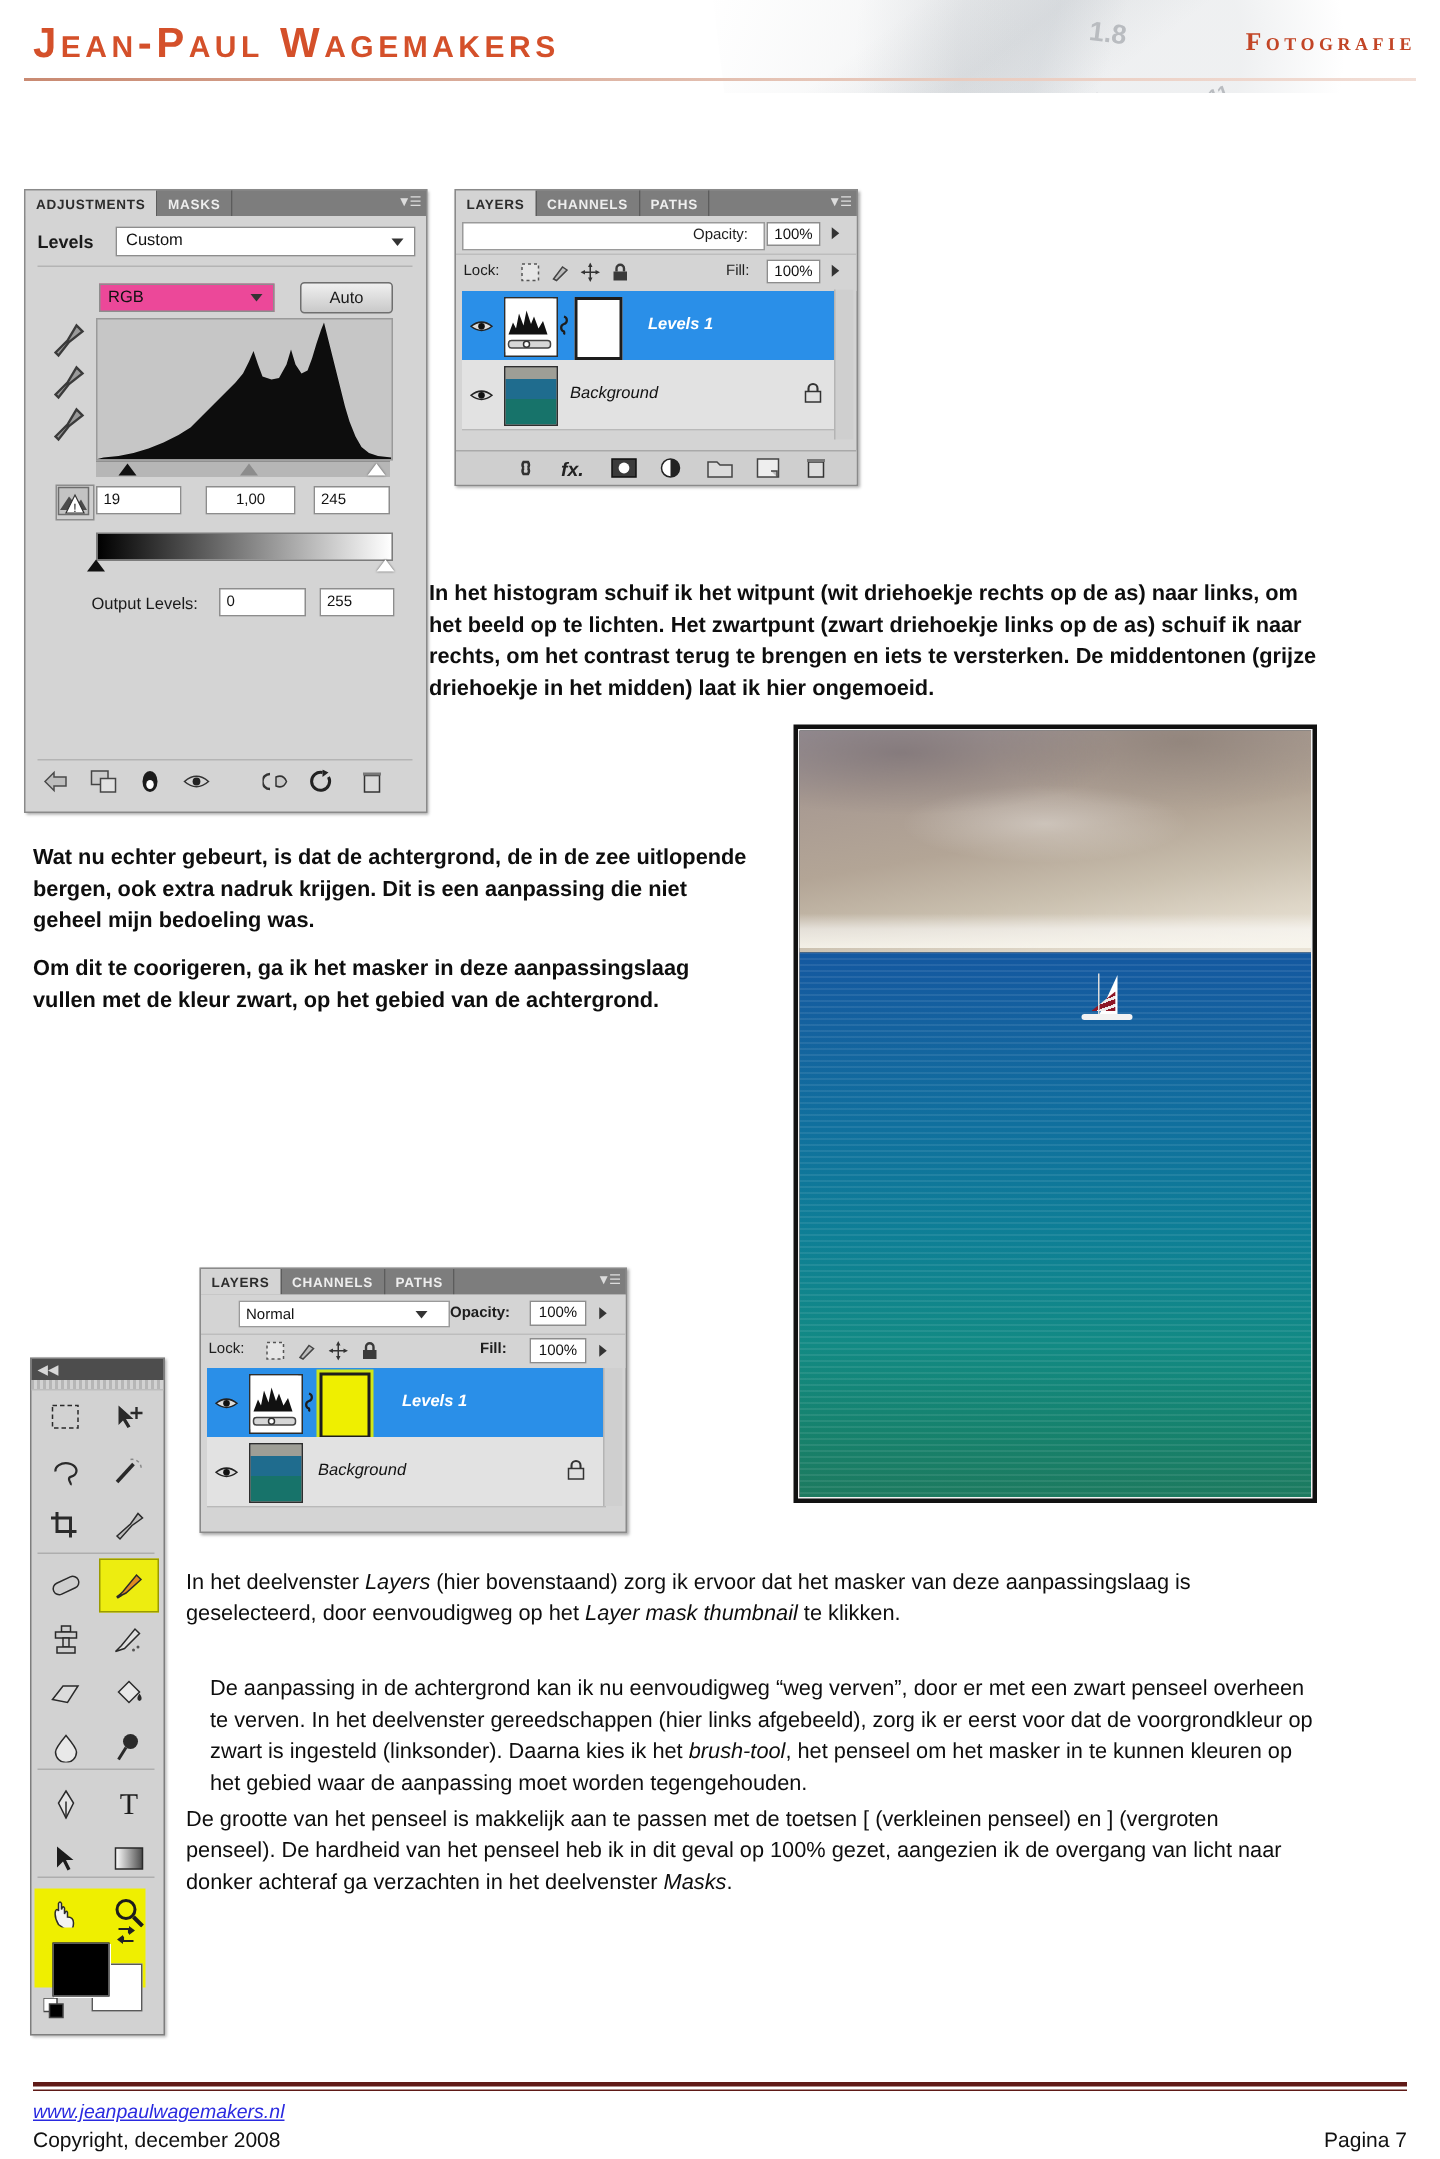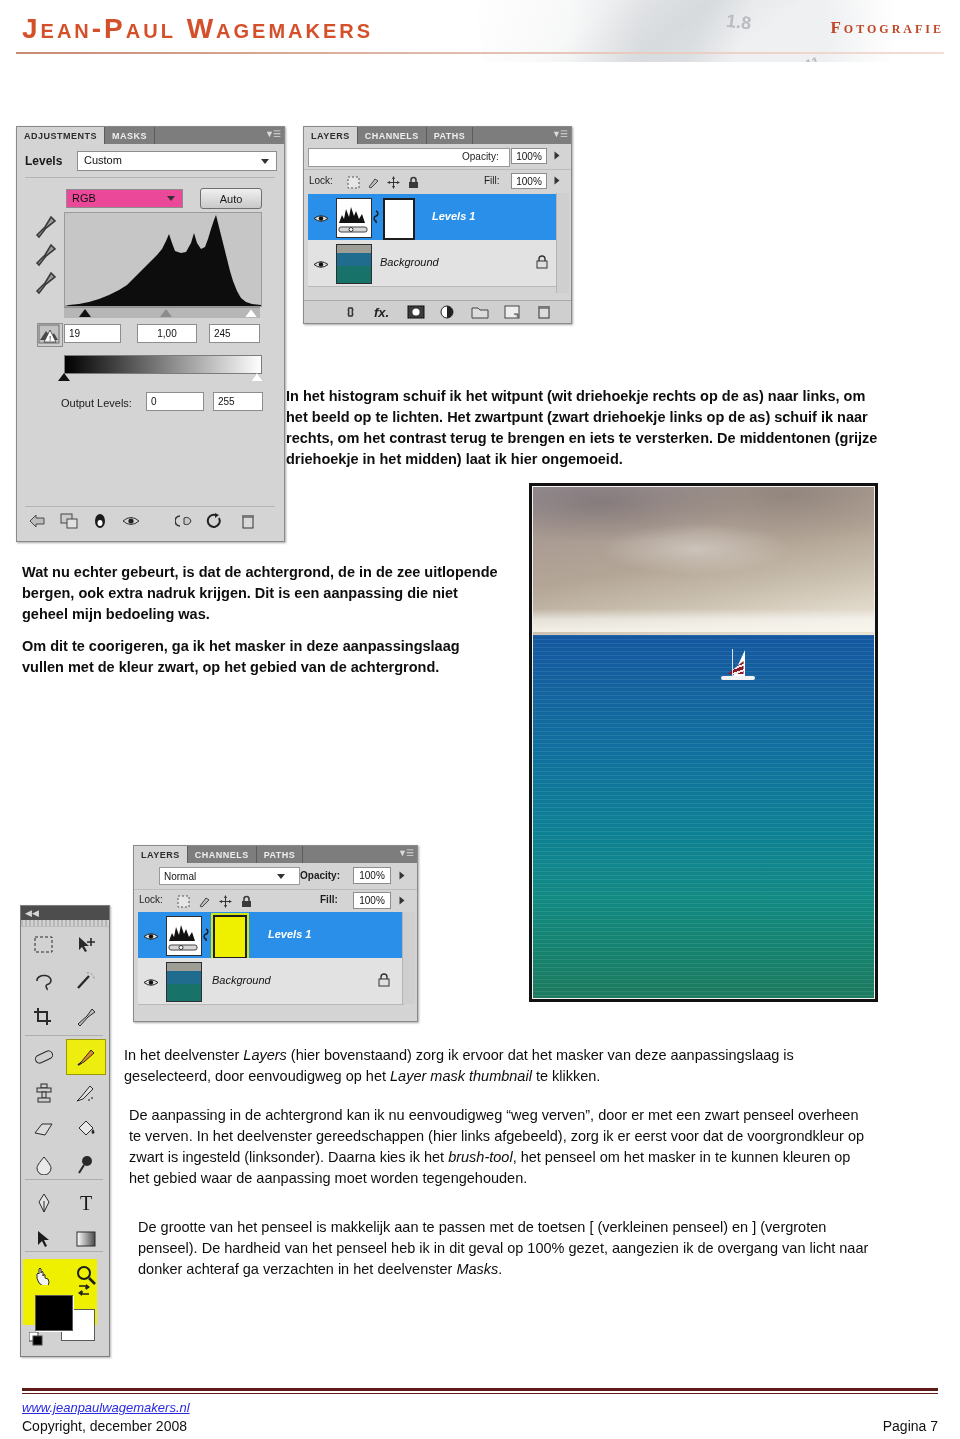--- a/index.html
+++ b/index.html
@@ -665,25 +665,25 @@
           <rect x="4" y="4" width="9" height="9" fill="#000" stroke="#444"></rect>
         </svg>
     </span>
   </div>
 </div>
 
 <p class="para" style="left:124px;top:1045px;width:740px;margin:0;">
   <span>In het deelvenster </span><i>Layers</i><span> (hier bovenstaand) zorg ik ervoor dat het masker van deze aanpassingslaag is geselecteerd, door eenvoudigweg op het </span><i>Layer mask thumbnail</i><span> te klikken.</span>
 </p>
 
-<p class="para" style="left:124px;top:1100px;width:740px;margin:5px;">
+<p class="para" style="left:124px;top:1100px;width:740px;margin:16px;">
   <span>De aanpassing in de achtergrond kan ik nu eenvoudigweg “weg verven”, door er met een zwart penseel overheen te verven. In het deelvenster gereedschappen (hier links afgebeeld), zorg ik er eerst voor dat de voorgrondkleur op zwart is ingesteld (linksonder). Daarna kies ik het </span><i>brush-tool</i><span>, het penseel om het masker in te kunnen kleuren op het gebied waar de aanpassing moet worden tegengehouden.</span>
 </p>
 
-<p class="para" style="left:124px;top:1203px;width:740px;margin:14px;">
+<p class="para" style="left:124px;top:1203px;width:740px;margin:0;">
   <span>De grootte van het penseel is makkelijk aan te passen met de toetsen [ (verkleinen penseel) en ] (vergroten penseel). De hardheid van het penseel heb ik in dit geval op 100% gezet, aangezien ik de overgang van licht naar donker achteraf ga verzachten in het deelvenster </span><i>Masks</i><span>.</span>
 </p>
 
 <div class="foot-rule1"></div>
 <div class="foot-rule2"></div>
 <a class="foot-link" href="#">www.jeanpaulwagemakers.nl</a>
 <div class="foot-copy">Copyright, december 2008</div>
 <div class="foot-page">Pagina 7</div>
 
 </body></html>

